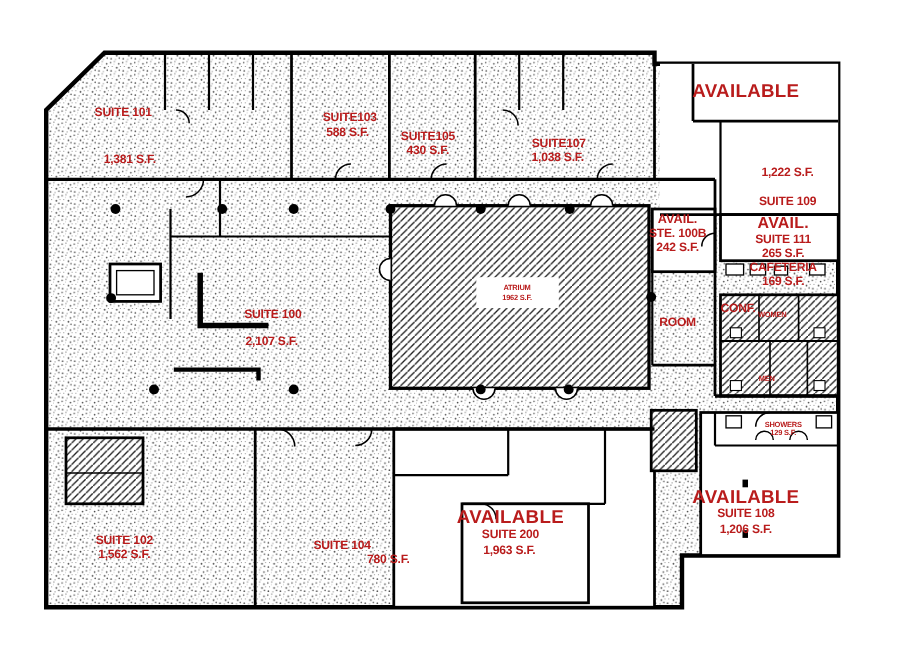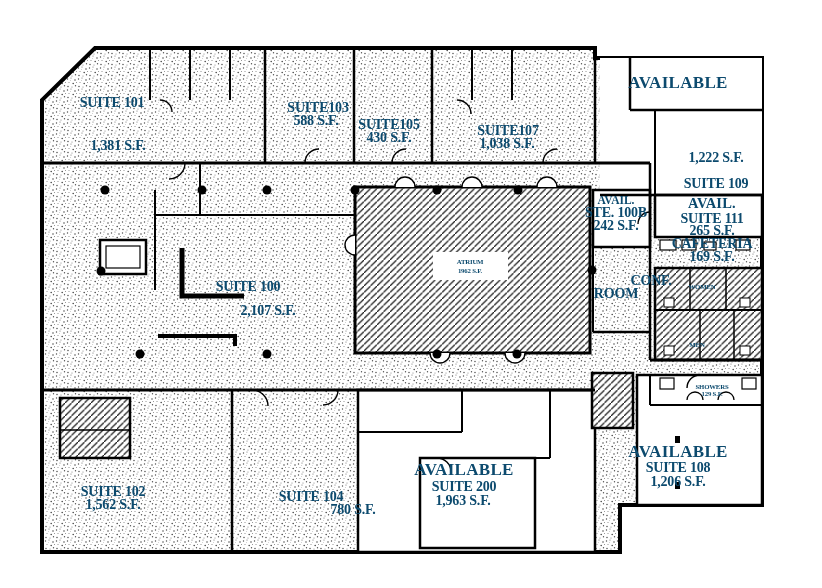--- a/index.html
+++ b/index.html
@@ -1,22 +1,22 @@
 <!DOCTYPE html>
 <html><head>
 <meta charset="utf-8">
 <style>
   html,body{margin:0;padding:0;background:#ffffff;}
   #stage{position:relative;width:822px;height:588px;background:#ffffff;overflow:hidden;
          font-family:"Liberation Sans", sans-serif;}
   #drawing{position:absolute;left:0;top:0;}
   #labels{position:absolute;left:0;top:0;width:822px;height:588px;pointer-events:none;}
   .room-label{position:absolute;transform:translate(-50%,-50%);
-              color:#0c4a6e;font-weight:bold;white-space:nowrap;line-height:1.05;font-family:Liberation Serif, serif;}
-  .t-m   {font-size:14px;letter-spacing:-0.2px;}
+              color:#b91c1c;font-weight:bold;white-space:nowrap;line-height:1.05;}
+  .t-m   {font-size:11px;letter-spacing:-0.2px;}
   .t-big {font-size:17px;letter-spacing:0.3px;}
   .t-mid {font-size:14.5px;letter-spacing:0.2px;}
   .t-availsm{font-size:11.5px;}
   .t-xs  {font-size:6.8px;letter-spacing:-0.2px;}
 </style>
 </head>
 <body>
 
 <div id="stage">
 
@@ -173,26 +173,26 @@
       <div class="room-label t-mid" style="left: 712px; top: 204px;">AVAIL.</div>
       <div class="room-label t-m" style="left: 712px; top: 219px;">SUITE 111</div>
       <div class="room-label t-m" style="left: 712px; top: 231px;">265 S.F.</div>
       <div class="room-label t-m" style="left: 712px; top: 244px;">CAFETERIA</div>
       <div class="room-label t-m" style="left: 712px; top: 257px;">169 S.F.</div>
       <div class="room-label t-xs" style="left: 702px; top: 287px;">WOMEN</div>
       <div class="room-label t-xs" style="left: 697px; top: 345px;">MEN</div>
       <div class="room-label t-availsm" style="left: 616px; top: 200px;">AVAIL.</div>
       <div class="room-label t-m" style="left: 616px; top: 213px;">STE. 100B</div>
       <div class="room-label t-m" style="left: 616px; top: 226px;">242 S.F.</div>
-      <div class="room-label t-m" style="left: 628px; top: 281px; padding-left: 46px;">CONF.</div>
+      <div class="room-label t-m" style="left: 648px; top: 281px; padding-left: 46px;">CONF.</div>
       <div class="room-label t-m" style="left: 616px; top: 294px;">ROOM</div>
       <div class="room-label t-xs" style="left: 470px; top: 262px;">ATRIUM</div>
       <div class="room-label t-xs" style="left: 470px; top: 271px;">1962 S.F.</div>
       <div class="room-label t-m" style="left: 248px; top: 287px;">SUITE 100</div>
-      <div class="room-label t-m" style="left: 247px; top: 311px; margin-left: 21px;">2,107 S.F.</div>
+      <div class="room-label t-m" style="left: 247px; top: 311px;">2,107 S.F.</div>
       <div class="room-label t-m" style="left: 113px; top: 492px;">SUITE 102</div>
       <div class="room-label t-m" style="left: 113px; top: 505px;">1,562 S.F.</div>
       <div class="room-label t-m" style="left: 311px; top: 497px;">SUITE 104</div>
       <div class="room-label t-m" style="left: 310px; top: 510px; margin-left: 43px;">780 S.F.</div>
       <div class="room-label t-big" style="left: 464px; top: 470px;">AVAILABLE</div>
       <div class="room-label t-m" style="left: 464px; top: 487px;">SUITE 200</div>
       <div class="room-label t-m" style="left: 463px; top: 501px;">1,963 S.F.</div>
       <div class="room-label t-xs" style="left: 712px; top: 387px;">SHOWERS</div>
       <div class="room-label t-xs" style="left: 712px; top: 394px;">129 S.F.</div>
       <div class="room-label t-big" style="left: 678px; top: 452px;">AVAILABLE</div>

